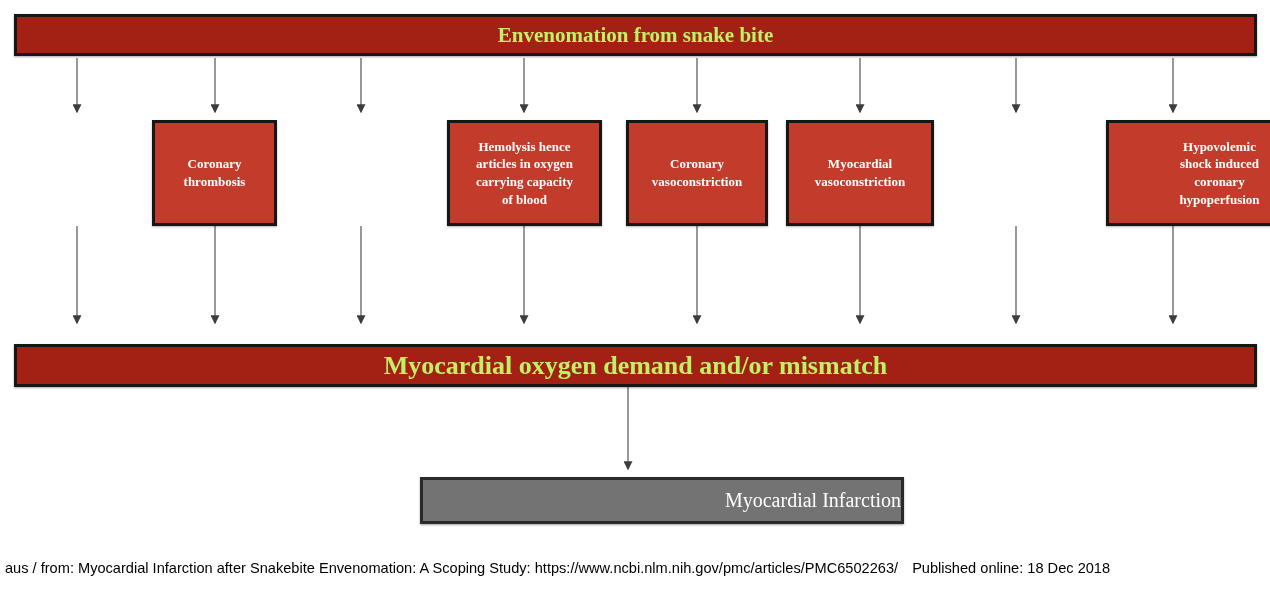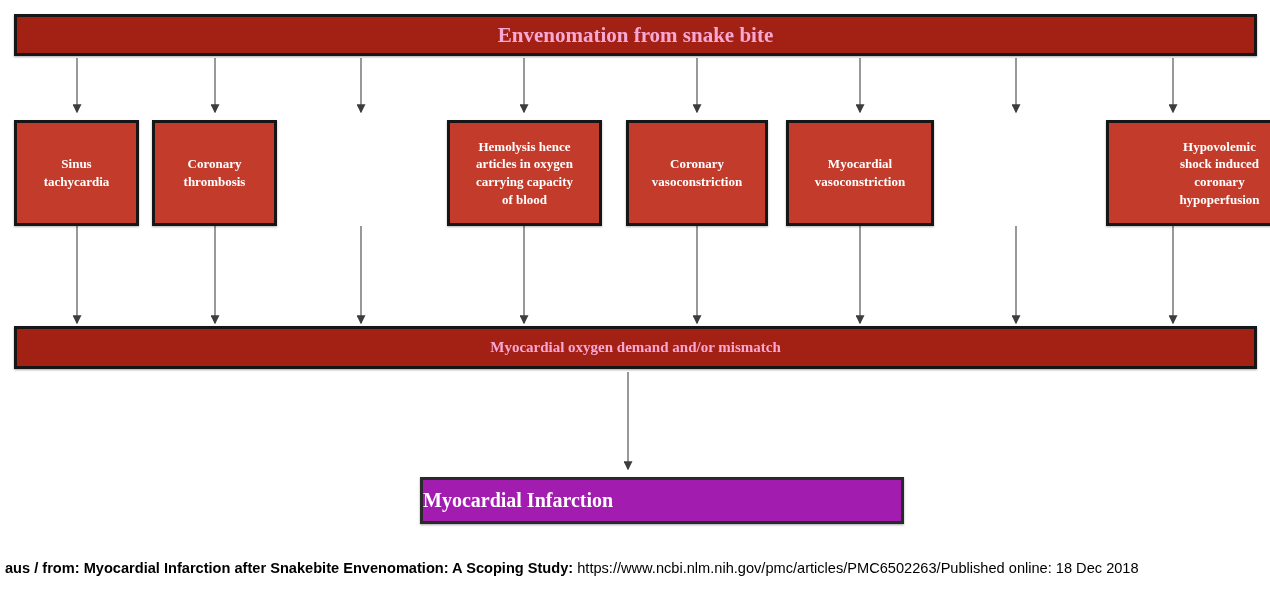--- a/index.html
+++ b/index.html
@@ -10,49 +10,49 @@
     overflow:hidden;
     font-family:"Liberation Serif", serif;
   }
   .banner{
     position:absolute;
     left:14px;width:1237px;
     background:#a32015;
     border:3px solid #161616;
     box-shadow:0 1px 2px rgba(0,0,0,.35);
     display:flex;align-items:center;justify-content:center;
-    color:#f9a8d4;font-weight:bold;
+    color:#bef264;font-weight:bold;
   }
   #top-banner{top:14px;height:36px;font-size:21px;}
-  #middle-banner{top:326px;height:37px;font-size:15px;}
+  #middle-banner{top:344px;height:37px;font-size:26px;}
   #bottom-box{
     position:absolute;left:420px;top:477px;width:478px;height:41px;
-    background:#a21caf;border:3px solid #2a2a2a;
+    background:#737373;border:3px solid #2a2a2a;
     box-shadow:0 1px 2px rgba(0,0,0,.35);
-    display:flex;align-items:center;justify-content:flex-start;
-    color:#ffffff;font-weight:bold;font-size:20px;
+    display:flex;align-items:center;justify-content:flex-end;
+    color:#ffffff;font-weight:normal;font-size:20px;
   }
   .cause-box{
     position:absolute;top:120px;height:100px;
     background:#c33b2b;border:3px solid #161616;
     box-shadow:0 1px 2px rgba(0,0,0,.3);
     display:flex;align-items:center;justify-content:center;
     color:#ffffff;font-weight:bold;font-size:13px;
     text-align:center;line-height:1.35;
   }
   .cause-box span{white-space:pre-line;}
   #arrow-layer{position:absolute;left:0;top:0;width:1270px;height:598px;pointer-events:none;}
   #arrow-layer line{stroke:#7f7f7f;stroke-width:1.6;}
   #footer{
     position:absolute;left:5px;top:560px;width:1260px;
     font-family:"Liberation Sans", sans-serif;
     font-size:14.6px;color:#000000;white-space:nowrap;
   }
-  #footer .bold{font-weight:bold;}
-  #footer .published{margin-left:0;}
+  #footer .bold{font-weight:normal;}
+  #footer .published{margin-left:14px;}
 </style>
 </head>
 <body>
 
 <div id="canvas">
 
   <svg id="arrow-layer" viewBox="0 0 1270 598">
     <defs>
       <marker id="ah" viewBox="0 0 10 10" refX="8.5" refY="5" markerWidth="9" markerHeight="9" orient="auto" markerUnits="userSpaceOnUse">
         <path d="M0,0 L10,5 L0,10 z" fill="#3d3d3d"></path>
@@ -77,24 +77,20 @@
     <line x1="1016" y1="226" x2="1016" y2="323" marker-end="url(#ah)"></line>
     <line x1="1173" y1="226" x2="1173" y2="323" marker-end="url(#ah)"></line>
 
     <line x1="628" y1="372" x2="628" y2="469" marker-end="url(#ah)"></line>
   </svg>
 
   <div id="top-banner" class="banner">
     <span>Envenomation from snake bite</span>
   </div>
 
-  <div class="cause-box" style="left:14px;width:119px;">
-    <span>Sinus
-tachycardia</span>
-  </div>
   <div class="cause-box" style="left:152px;width:119px;">
     <span>Coronary
 thrombosis</span>
   </div>
   <div class="cause-box" style="left:447px;width:149px;">
     <span>Hemolysis hence
 articles in oxygen
 carrying capacity
 of blood</span>
   </div>

